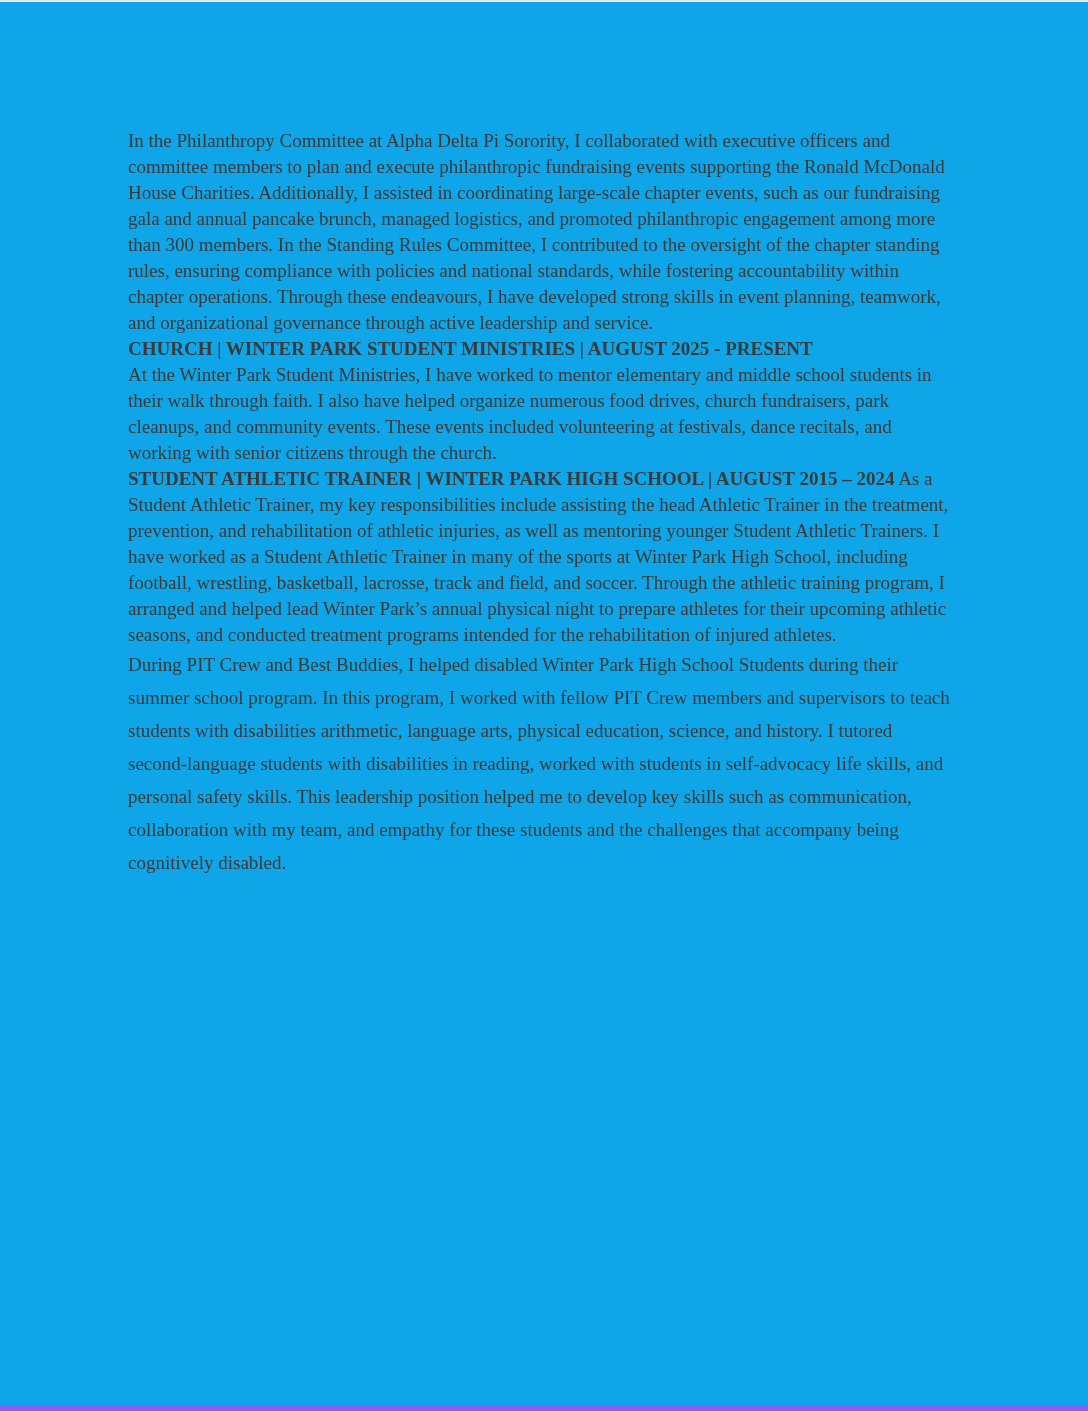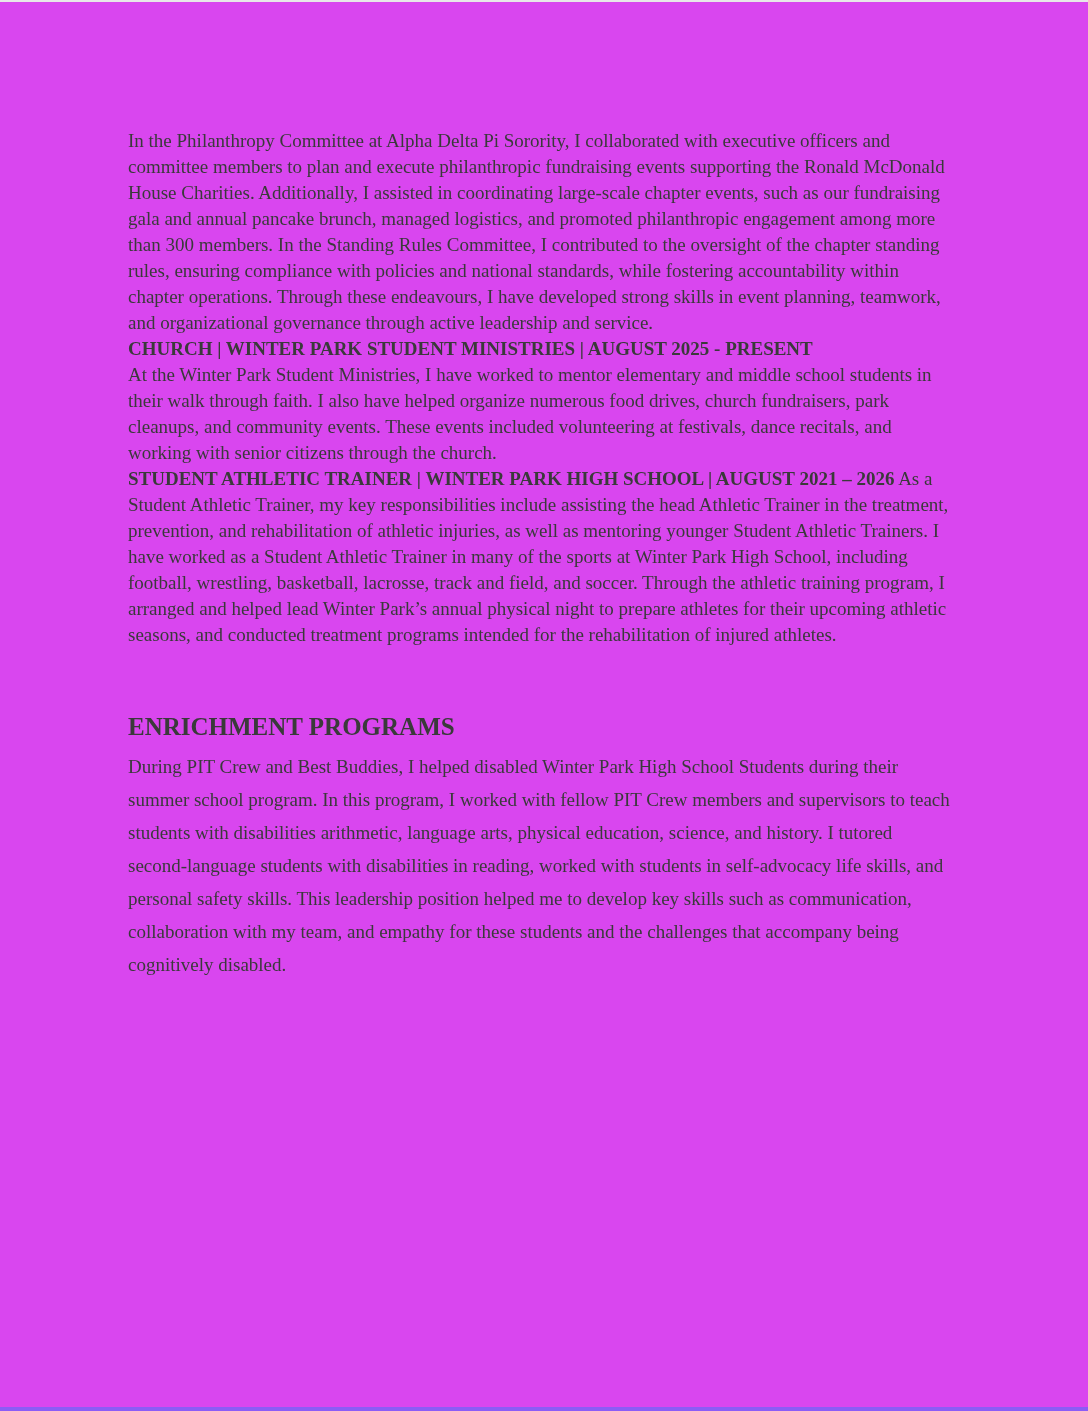--- a/index.html
+++ b/index.html
@@ -5,23 +5,23 @@
   html, body {
     margin: 0;
     padding: 0;
     background: #ffffff;
   }
   .page {
     position: relative;
     box-sizing: border-box;
     width: 1088px;
     height: 1411px;
-    background: #d946ef;
+    background: #0ea5e9;
     border-top: 2px solid #e8e8e8;
-    border-bottom: 4px solid #8b5cf6;
+    border-bottom: 6px solid #8b5cf6;
     padding: 126px 134px 0 128px;
     font-family: "Liberation Serif", "DejaVu Serif", serif;
     color: #3a3a3a;
     overflow: hidden;
   }
   .page p {
     margin: 0;
     font-size: 19px;
     line-height: 26px;
     text-align: left;
@@ -55,22 +55,21 @@
 
 <div class="page">
 
   <p class="para-intro">In the Philanthropy Committee at Alpha Delta Pi Sorority, I collaborated with executive officers and committee members to plan and execute philanthropic fundraising events supporting the Ronald McDonald House Charities. Additionally, I assisted in coordinating large-scale chapter events, such as our fundraising gala and annual pancake brunch, managed logistics, and promoted philanthropic engagement among more than 300 members. In the Standing Rules Committee, I contributed to the oversight of the chapter standing rules, ensuring compliance with policies and national standards, while fostering accountability within chapter operations. Through these endeavours, I have developed strong skills in event planning, teamwork, and organizational governance through active leadership and service.</p>
 
   <p class="heading-line">CHURCH | WINTER PARK STUDENT MINISTRIES | AUGUST 2025 - PRESENT</p>
 
   <p class="para-church">At the Winter Park Student Ministries, I have worked to mentor elementary and middle school students in their walk through faith. I also have helped organize numerous food drives, church fundraisers, park cleanups, and community events. These events included volunteering at festivals, dance recitals, and working with senior citizens through the church.</p>
 
   <p class="para-trainer">
-    <strong class="run-in-heading">STUDENT ATHLETIC TRAINER | WINTER PARK HIGH SCHOOL | AUGUST 2021 – 2026</strong>
+    <strong class="run-in-heading">STUDENT ATHLETIC TRAINER | WINTER PARK HIGH SCHOOL | AUGUST 2015 – 2024</strong>
     <span>As a Student Athletic Trainer, my key responsibilities include assisting the head Athletic Trainer in the treatment, prevention, and rehabilitation of athletic injuries, as well as mentoring younger Student Athletic Trainers. I have worked as a Student Athletic Trainer in many of the sports at Winter Park High School, including football, wrestling, basketball, lacrosse, track and field, and soccer. Through the athletic training program, I arranged and helped lead Winter Park’s annual physical night to prepare athletes for their upcoming athletic seasons, and conducted treatment programs intended for the rehabilitation of injured athletes.</span>
   </p>
 
-  <h1 class="section-title">ENRICHMENT PROGRAMS</h1>
 
 
   <p class="para-wide">During PIT Crew and Best Buddies, I helped disabled Winter Park High School Students during their summer school program. In this program, I worked with fellow PIT Crew members and supervisors to teach students with disabilities arithmetic, language arts, physical education, science, and history. I tutored second-language students with disabilities in reading, worked with students in self-advocacy life skills, and personal safety skills. This leadership position helped me to develop key skills such as communication, collaboration with my team, and empathy for these students and the challenges that accompany being cognitively disabled.</p>
 
 </div>
 
 </body></html>

